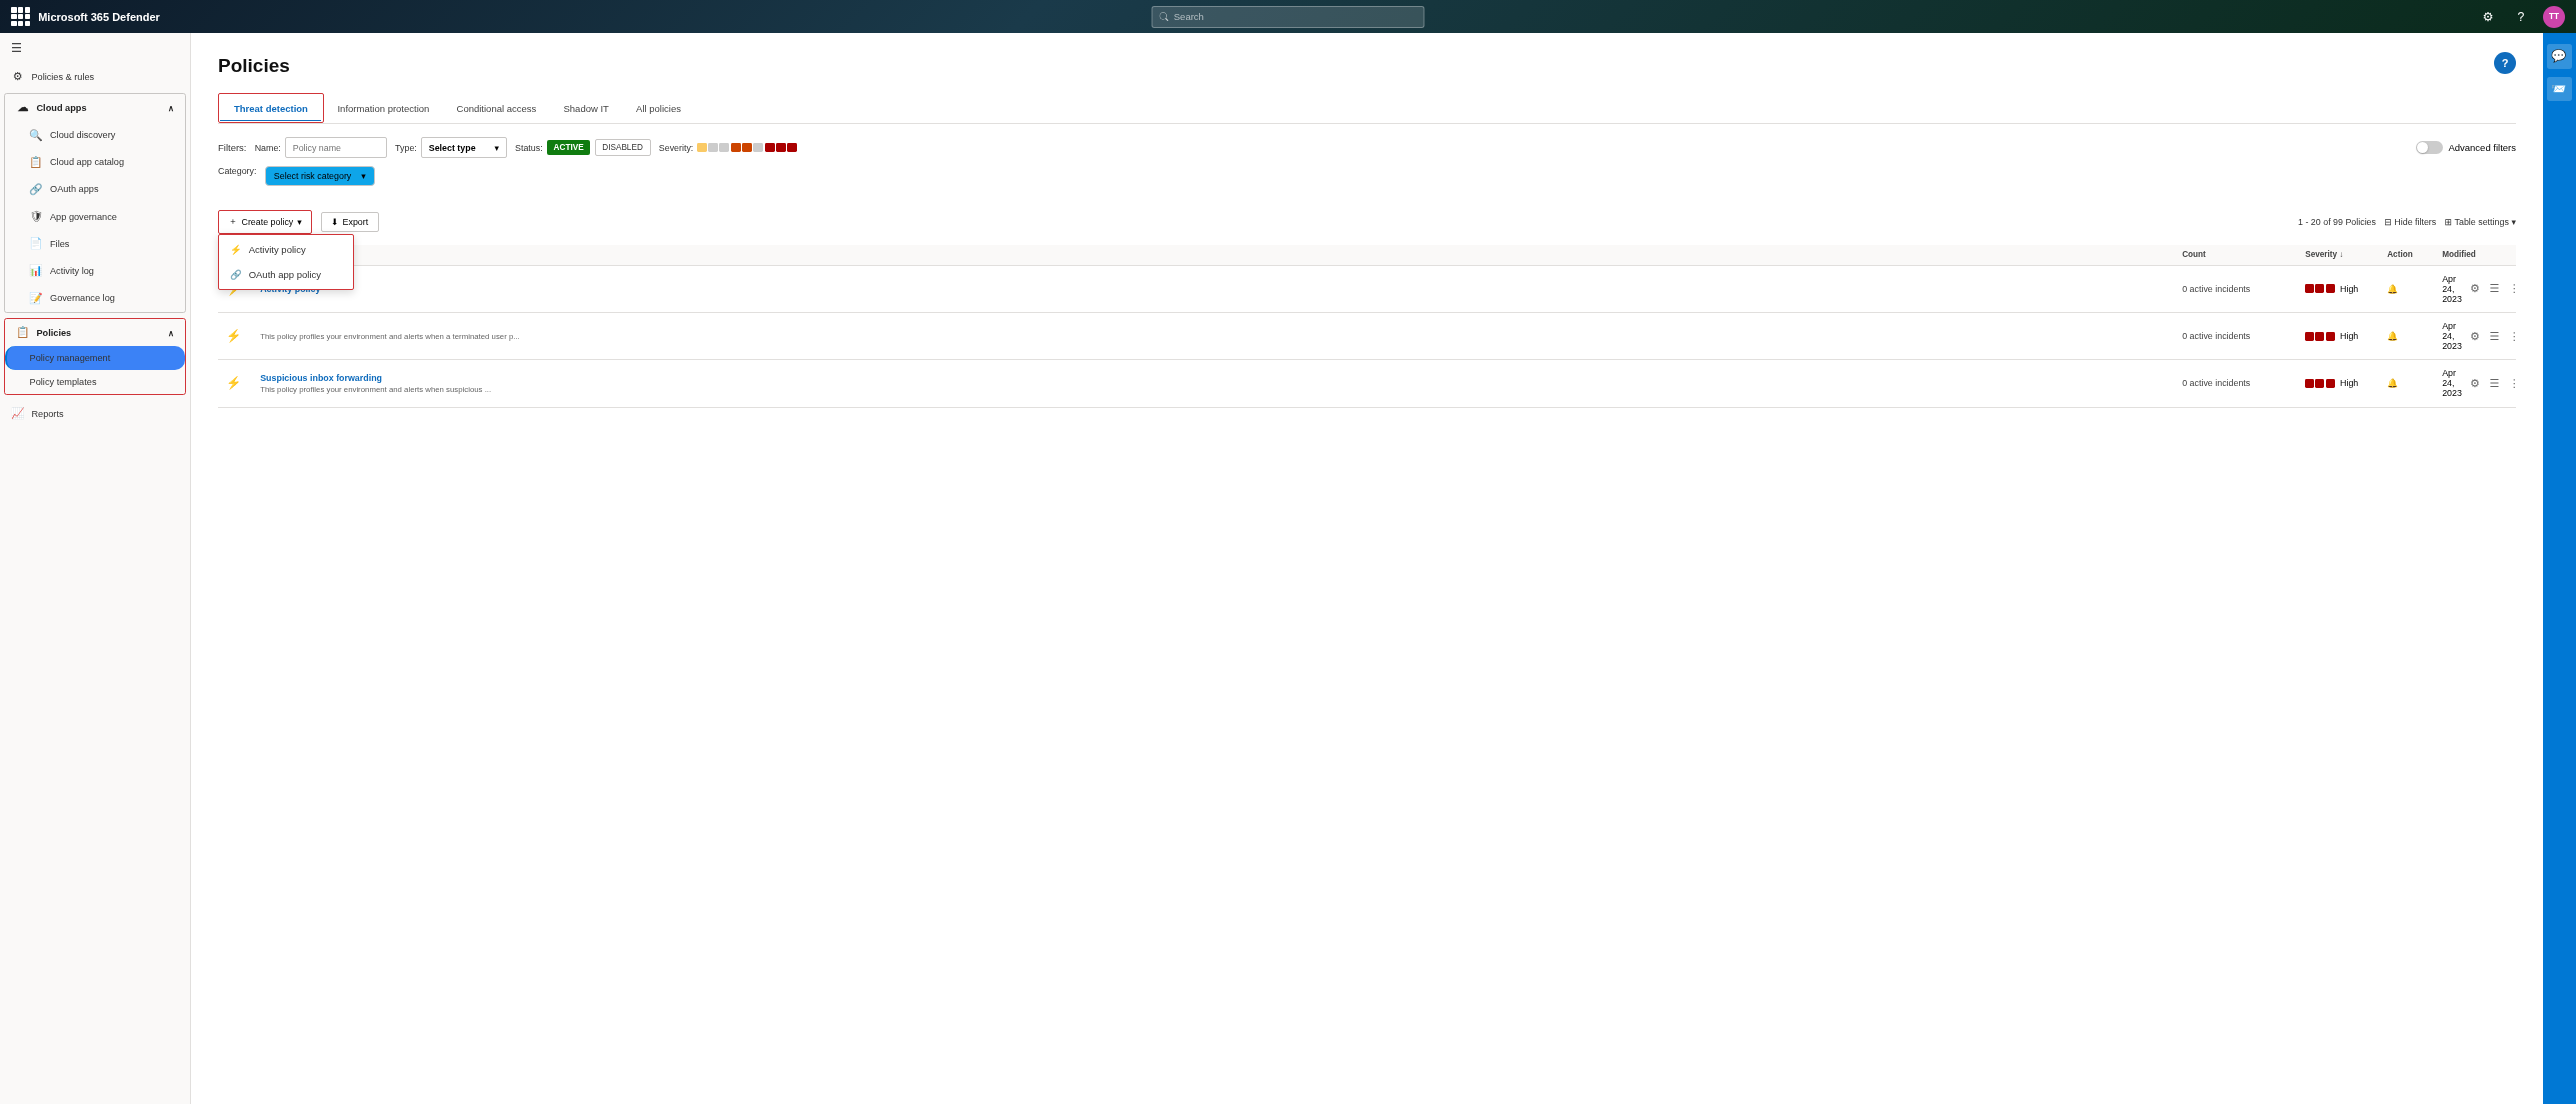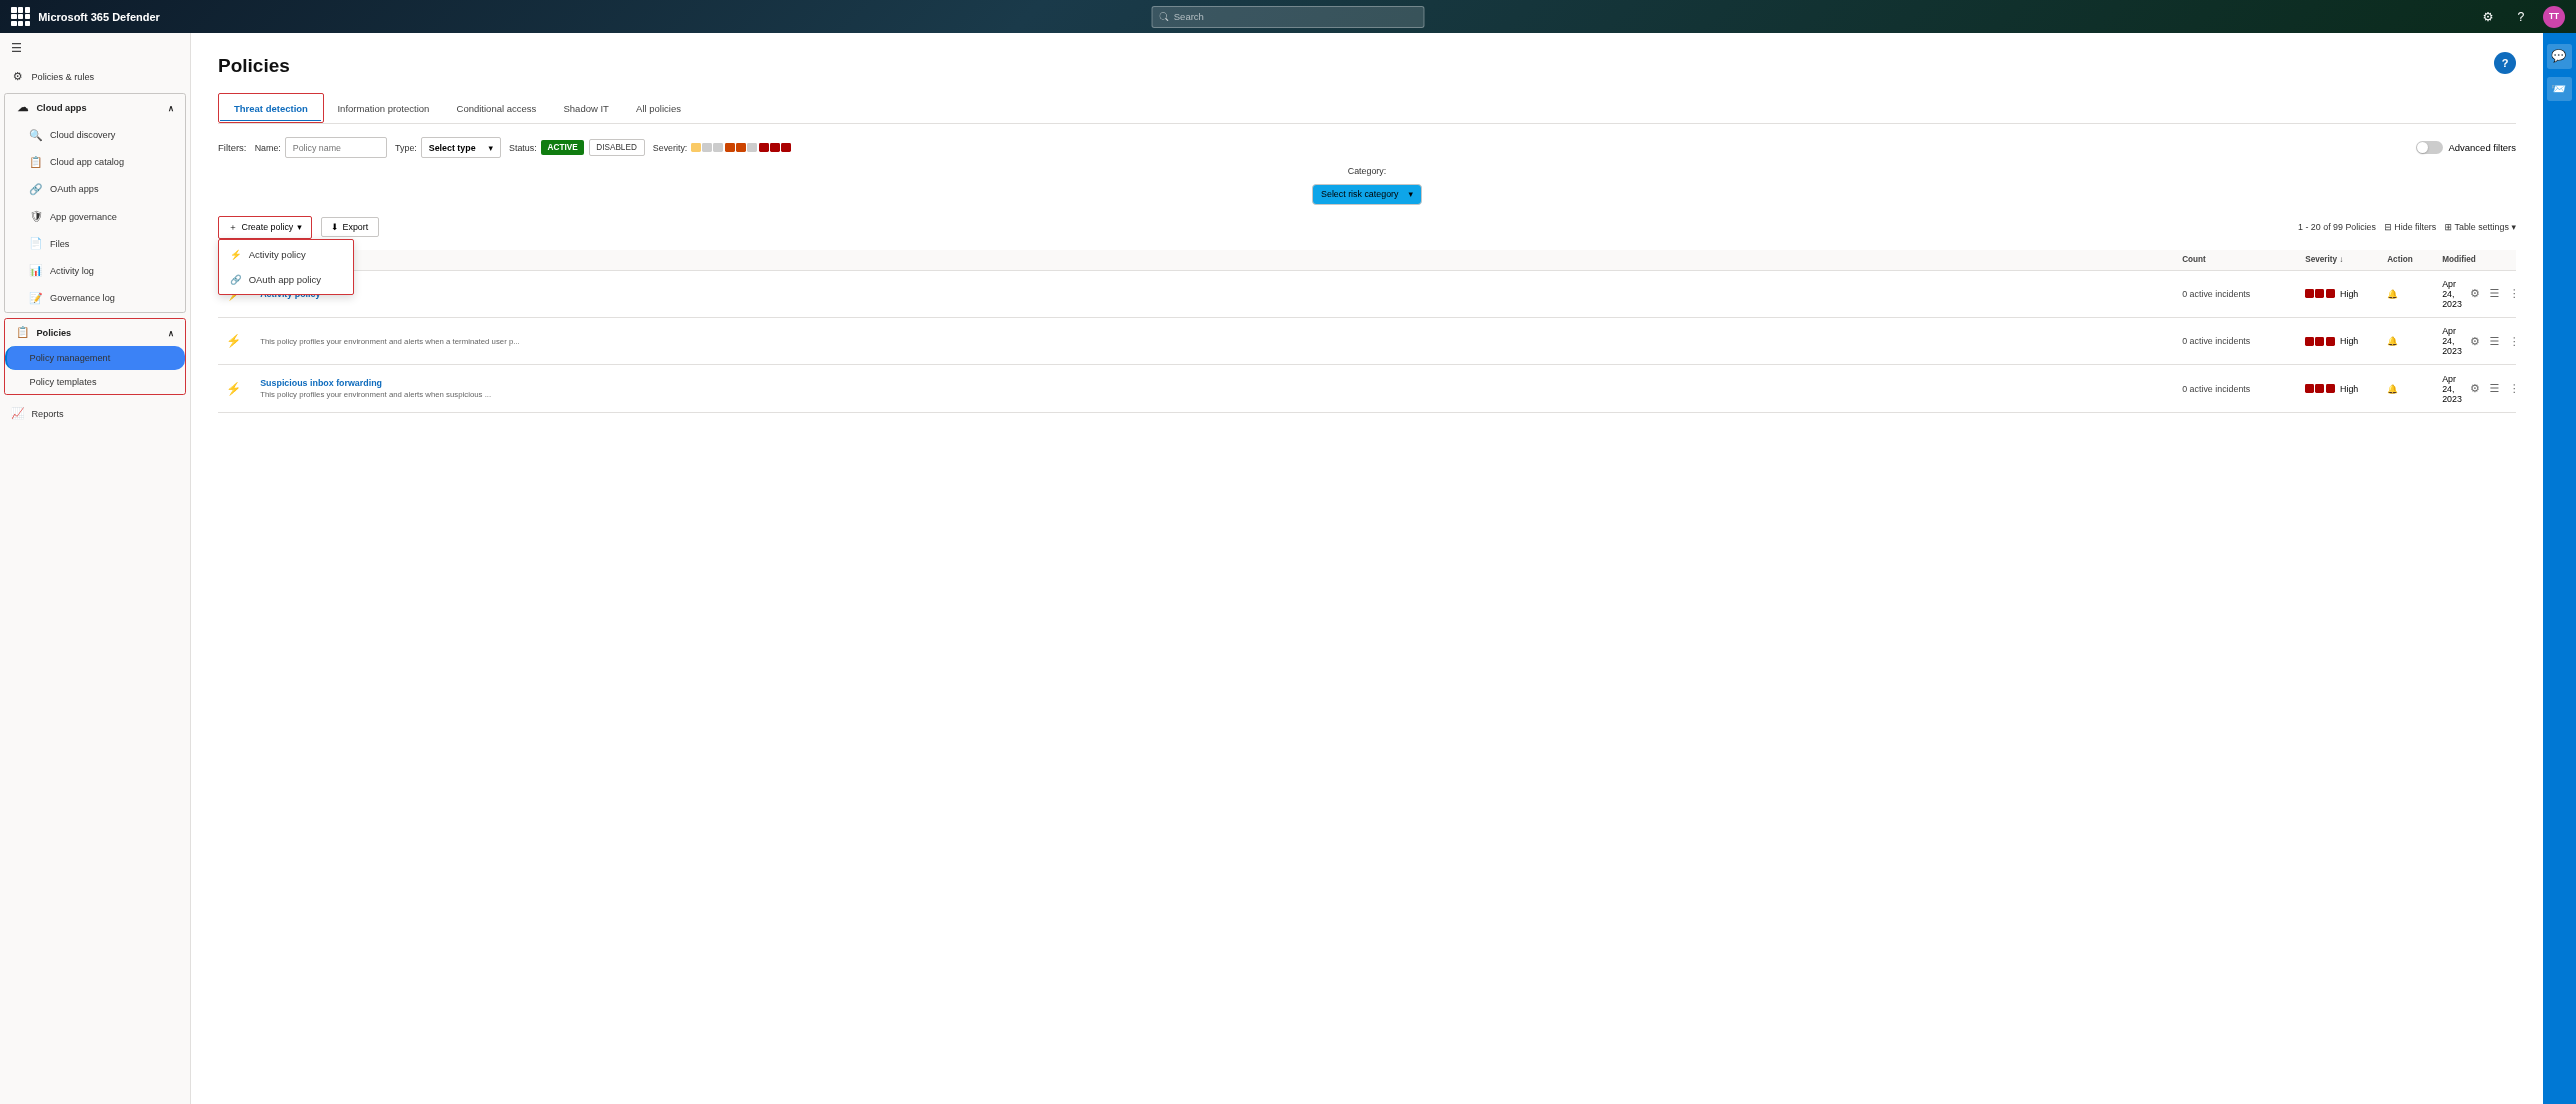--- a/index.html
+++ b/index.html
@@ -71,35 +71,35 @@
     .tab.active { color: #0f6cbd; font-weight: 600; }
     .tab.active::after { content:''; position: absolute; bottom: -0.7px; left: 0; right: 0; height: 1.4px; background: #0f6cbd; }
     .tab-wrapper { border: 1px solid #d13438; border-radius: 2px; padding: 1.4px; }
 
     
     .filters-row { display: flex; align-items: center; margin-bottom: 8.2px; gap: 8.2px; }
     .filters-label { font-size: 9.5px; color: #333; }
     .filter-group { display: flex; align-items: center; gap: 4.1px; }
     .filter-name { font-size: 8.9px; color: #333; }
     .filter-input { border: 0.7px solid #c8c6c4; border-radius: 2px; padding: 2.7px 6.8px; font-size: 8.9px; height: 20.4px; width: 102px; }
-    .filter-select { border: 0.7px solid #c8c6c4; border-radius: 2px; padding: 2.7px 6.8px; font-size: 8.9px; height: 20.4px; display: flex; align-items: center; gap: 13px; cursor: pointer; background: #fff; }
+    .filter-select { border: 0.7px solid #c8c6c4; border-radius: 2px; padding: 2.7px 6.8px; font-size: 8.9px; height: 20.4px; display: flex; align-items: center; gap: 19px; cursor: pointer; background: #fff; }
     .filter-select span.bold { font-weight: 700; }
     .status-active { background: #107c10; color: #fff; border: none; border-radius: 2px; padding: 2.7px 6.8px; font-size: 8.2px; font-weight: 600; cursor: pointer; }
     .status-disabled { background: #fff; color: #333; border: 0.7px solid #c8c6c4; border-radius: 2px; padding: 2.7px 6.8px; font-size: 8.2px; cursor: pointer; }
     .severity-icons { display: flex; gap: 2.7px; align-items: center; }
     .sev-icon { display: flex; gap: 1.4px; cursor: pointer; }
     .sev-square { width: 9.5px; height: 9.5px; border-radius: 1.4px; }
     .sev-low .sev-square { background: #f7a700; }
     .sev-med .sev-square { background: #cc4400; }
     .sev-high .sev-square { background: #a00; }
     .advanced-toggle { margin-left: auto; display: flex; align-items: center; gap: 5.5px; }
     .toggle-switch { width: 27px; height: 13.6px; background: #ccc; border-radius: 6.8px; position: relative; cursor: pointer; }
     .toggle-switch .knob { width: 11px; height: 11px; background: #fff; border-radius: 50%; position: absolute; top: 1.4px; left: 1.4px; box-shadow: 0 0.7px 2px rgba(0,0,0,0.3); }
 
-    .filters-row2 { display: flex; align-items: center; gap: 8.2px; margin-bottom: 11px; flex-direction: column; }
+    .filters-row2 { display: flex; gap: 8.2px; margin-bottom: 24px; }
     .category-select { border: 0.7px solid #c8c6c4; border-radius: 4px; padding: 2.7px 8.2px; font-size: 8.9px; height: 20.4px; display: flex; align-items: center; gap: 10px; cursor: pointer; background: #0ea5e9; }
 
     
     .toolbar { display: flex; align-items: center; gap: 8.2px; margin-bottom: 0; position: relative; }
     .btn-create { background: #fff; border: 1px solid #c8c6c4; border-radius: 2px; padding: 4.1px 9.5px; font-size: 8.9px; cursor: pointer; display: flex; align-items: center; gap: 4.1px; border-color: #d13438; border-width: 1px; }
     .btn-export { background: #fff; border: 0.7px solid #c8c6c4; border-radius: 2px; padding: 4.1px 9.5px; font-size: 8.9px; cursor: pointer; display: flex; align-items: center; gap: 4.1px; }
     .toolbar-right { margin-left: auto; display: flex; align-items: center; gap: 8.2px; font-size: 8.9px; color: #333; }
     .toolbar-right-btn { background: none; border: none; cursor: pointer; font-size: 8.9px; color: #333; display: flex; align-items: center; gap: 2.7px; }
 
     

